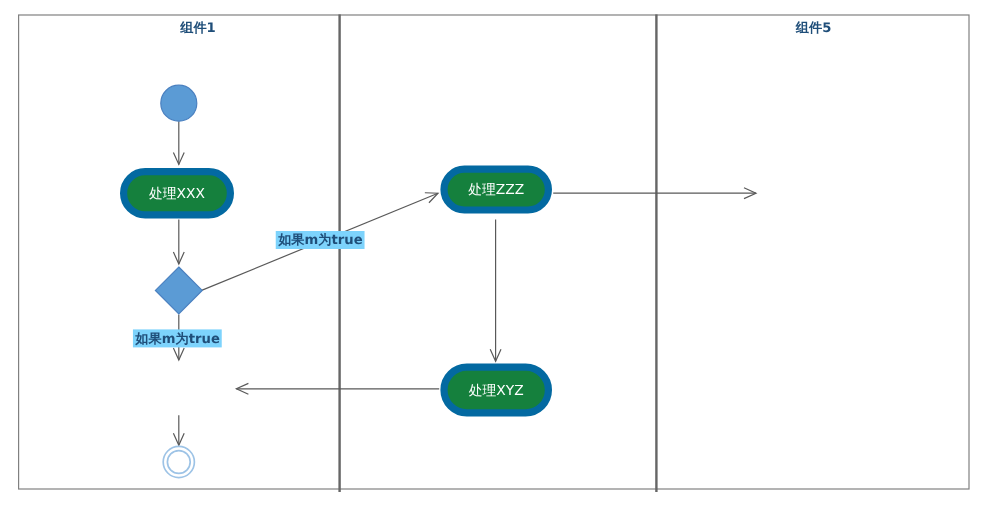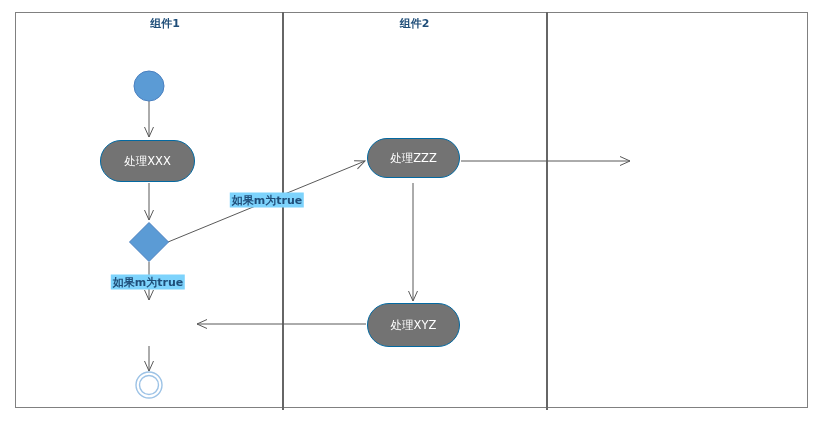--- a/index.html
+++ b/index.html
@@ -43,22 +43,22 @@
   
   svg.edges {
     position: absolute;
     left: 0; top: 0;
     width: 827px; height: 425px;
   }
 
   
   .node {
     position: absolute;
-    background: #737373;
-    border: 1px solid #0369a1;
+    background: #15803d;
+    border: 6px solid #0369a1;
     border-radius: 22px;
     color: #ffffff;
     font-size: 11.5px;
     display: flex;
     align-items: center;
     justify-content: center;
     box-sizing: border-box;
   }
   #node-xxx { left: 100px; top: 140px; width: 95px; height: 42px; }
   #node-yyy { left: 102px; top: 302px; width: 93px; height: 43px; }
@@ -83,21 +83,21 @@
 </head>
 <body>
 
 <div id="canvas">
 
   <div class="frame"></div>
   <div class="lane-divider" id="divider-1"></div>
   <div class="lane-divider" id="divider-2"></div>
 
   <div class="lane-title" id="lane-title-1">组件1</div>
-  <div class="lane-title" id="lane-title-2">组件2</div>
+  <div class="lane-title" id="lane-title-3">组件5</div>
 
   <svg class="edges" viewBox="0 0 827 425" xmlns="http://www.w3.org/2000/svg">
     <defs>
       <marker id="arrow" markerUnits="userSpaceOnUse" markerWidth="14" markerHeight="12" refX="11" refY="5" orient="auto">
         <path d="M1,0.5 L11,5 L1,9.5" fill="none" stroke="#595959" stroke-width="1"></path>
       </marker>
     </defs>
 
     <line x1="149" y1="101" x2="149" y2="137" stroke="#595959" stroke-width="1" marker-end="url(#arrow)"></line>
     <line x1="149" y1="183" x2="149" y2="220" stroke="#595959" stroke-width="1" marker-end="url(#arrow)"></line>

